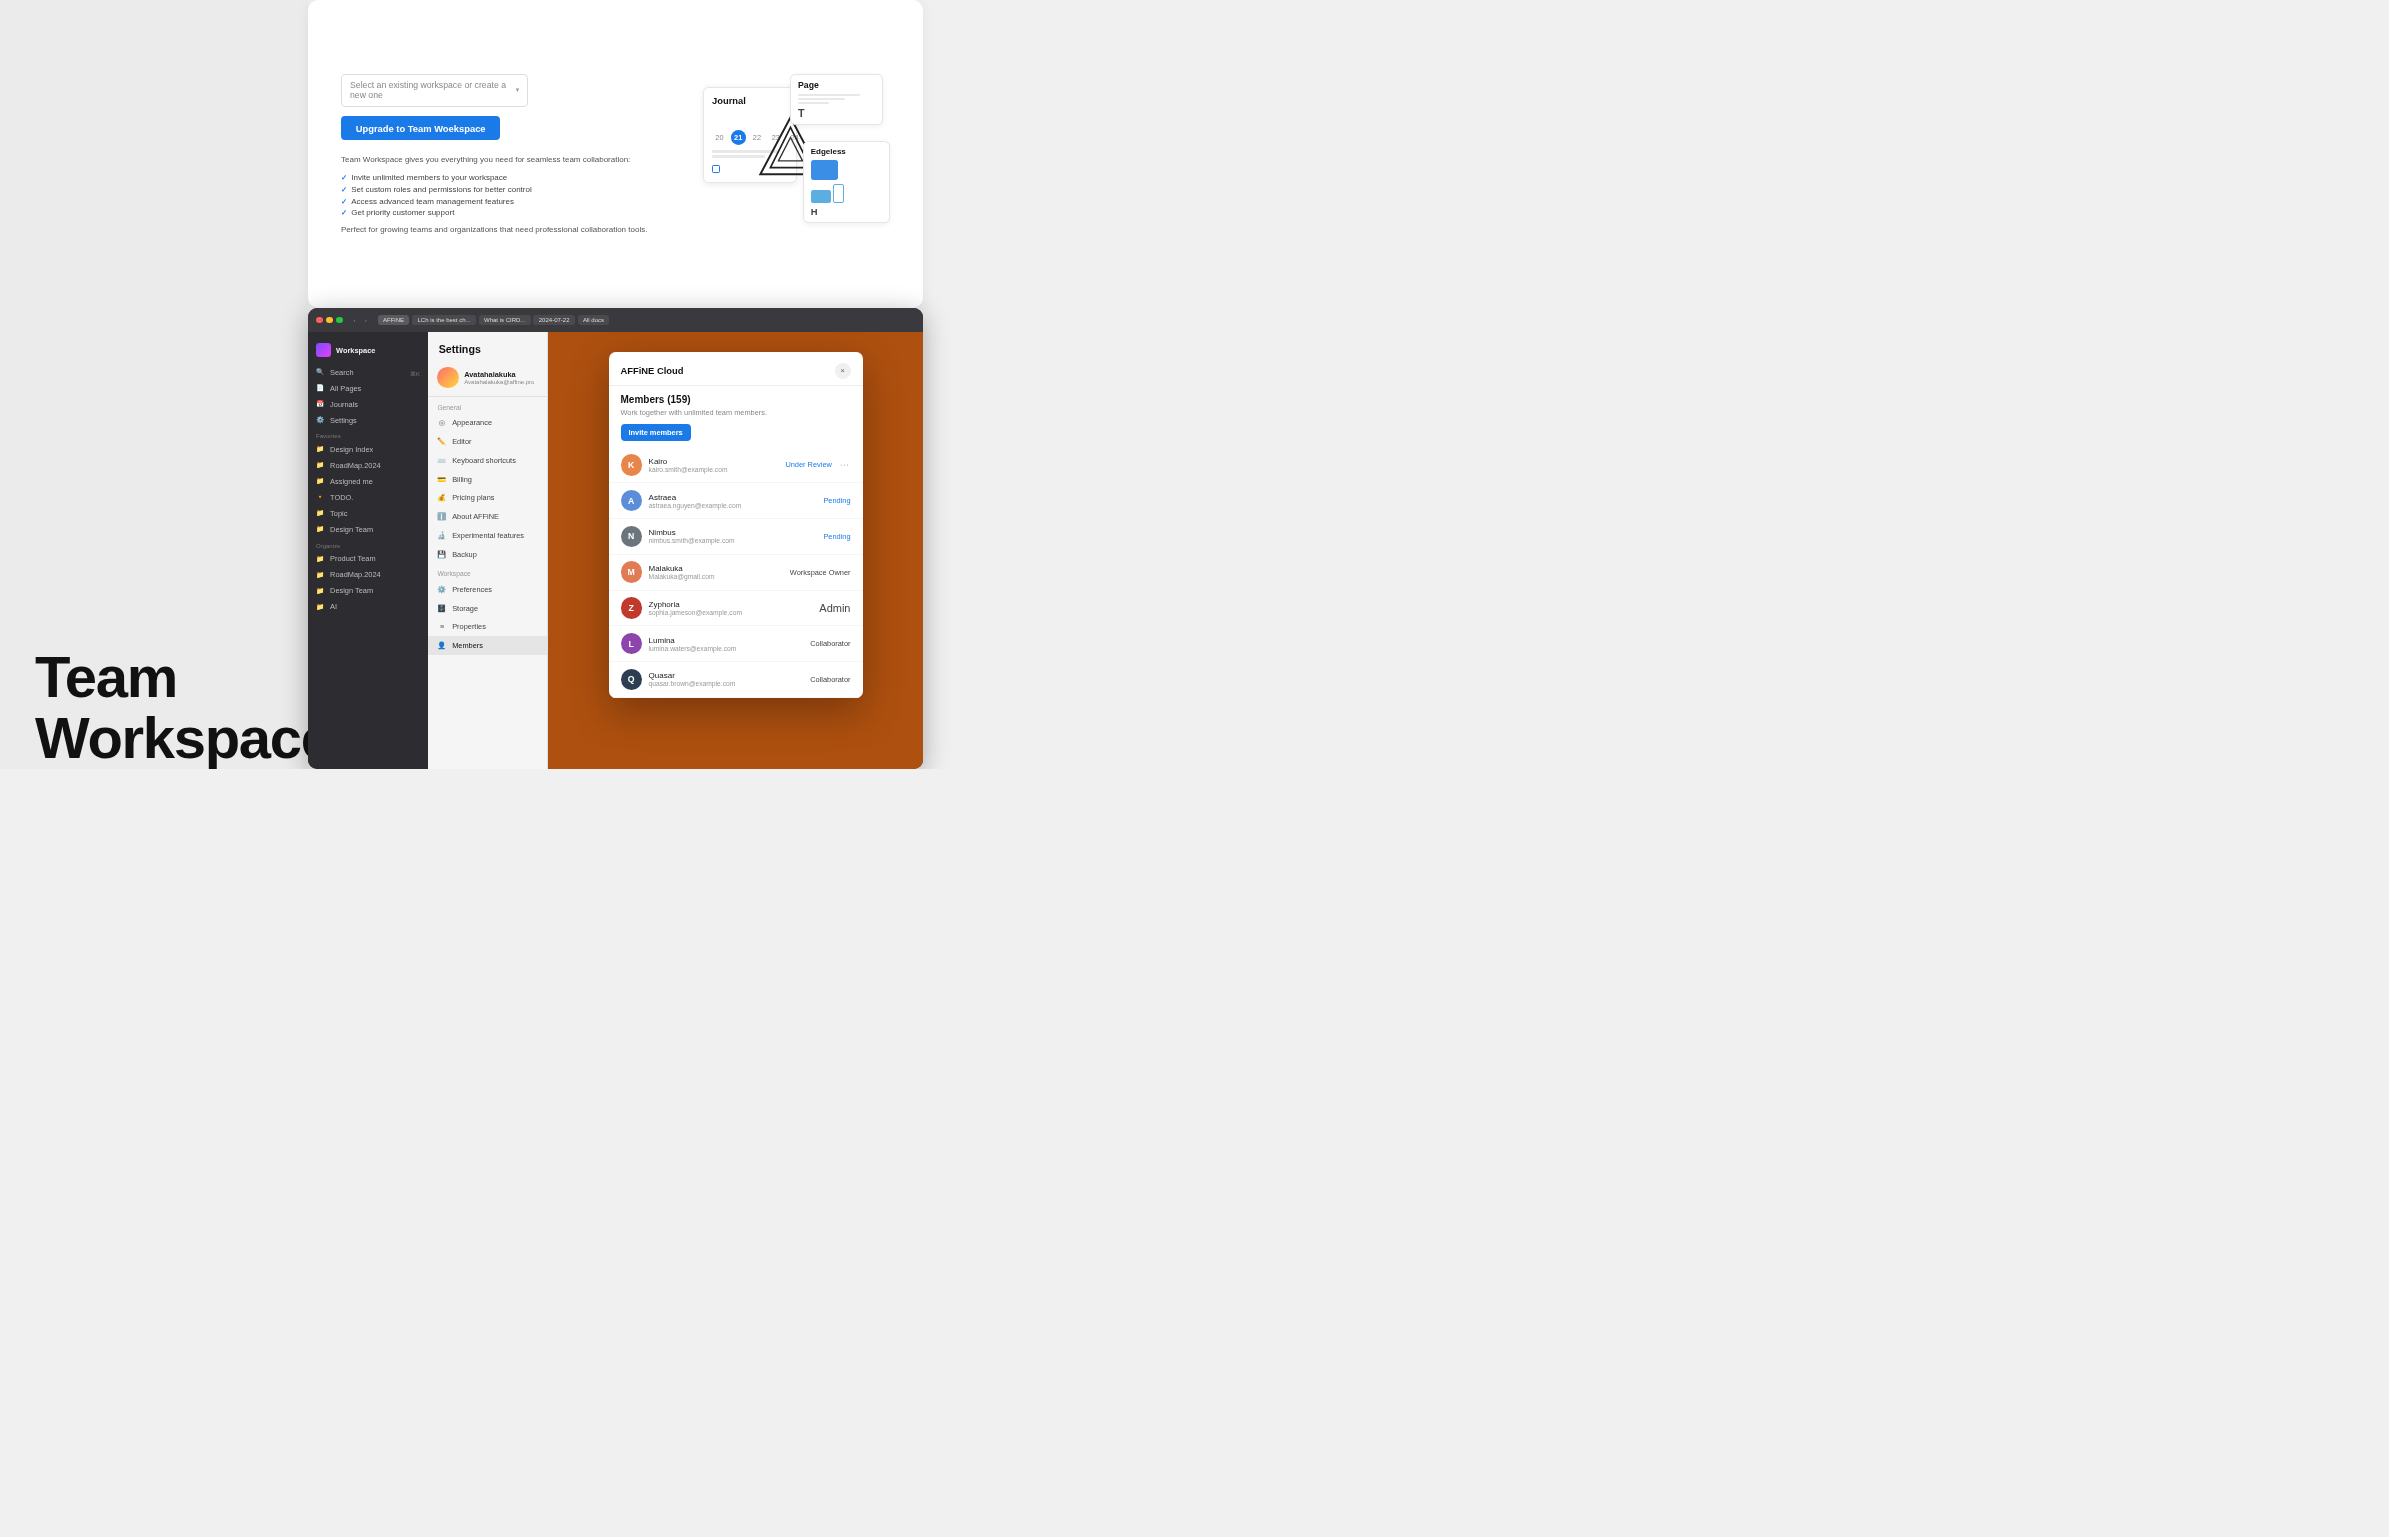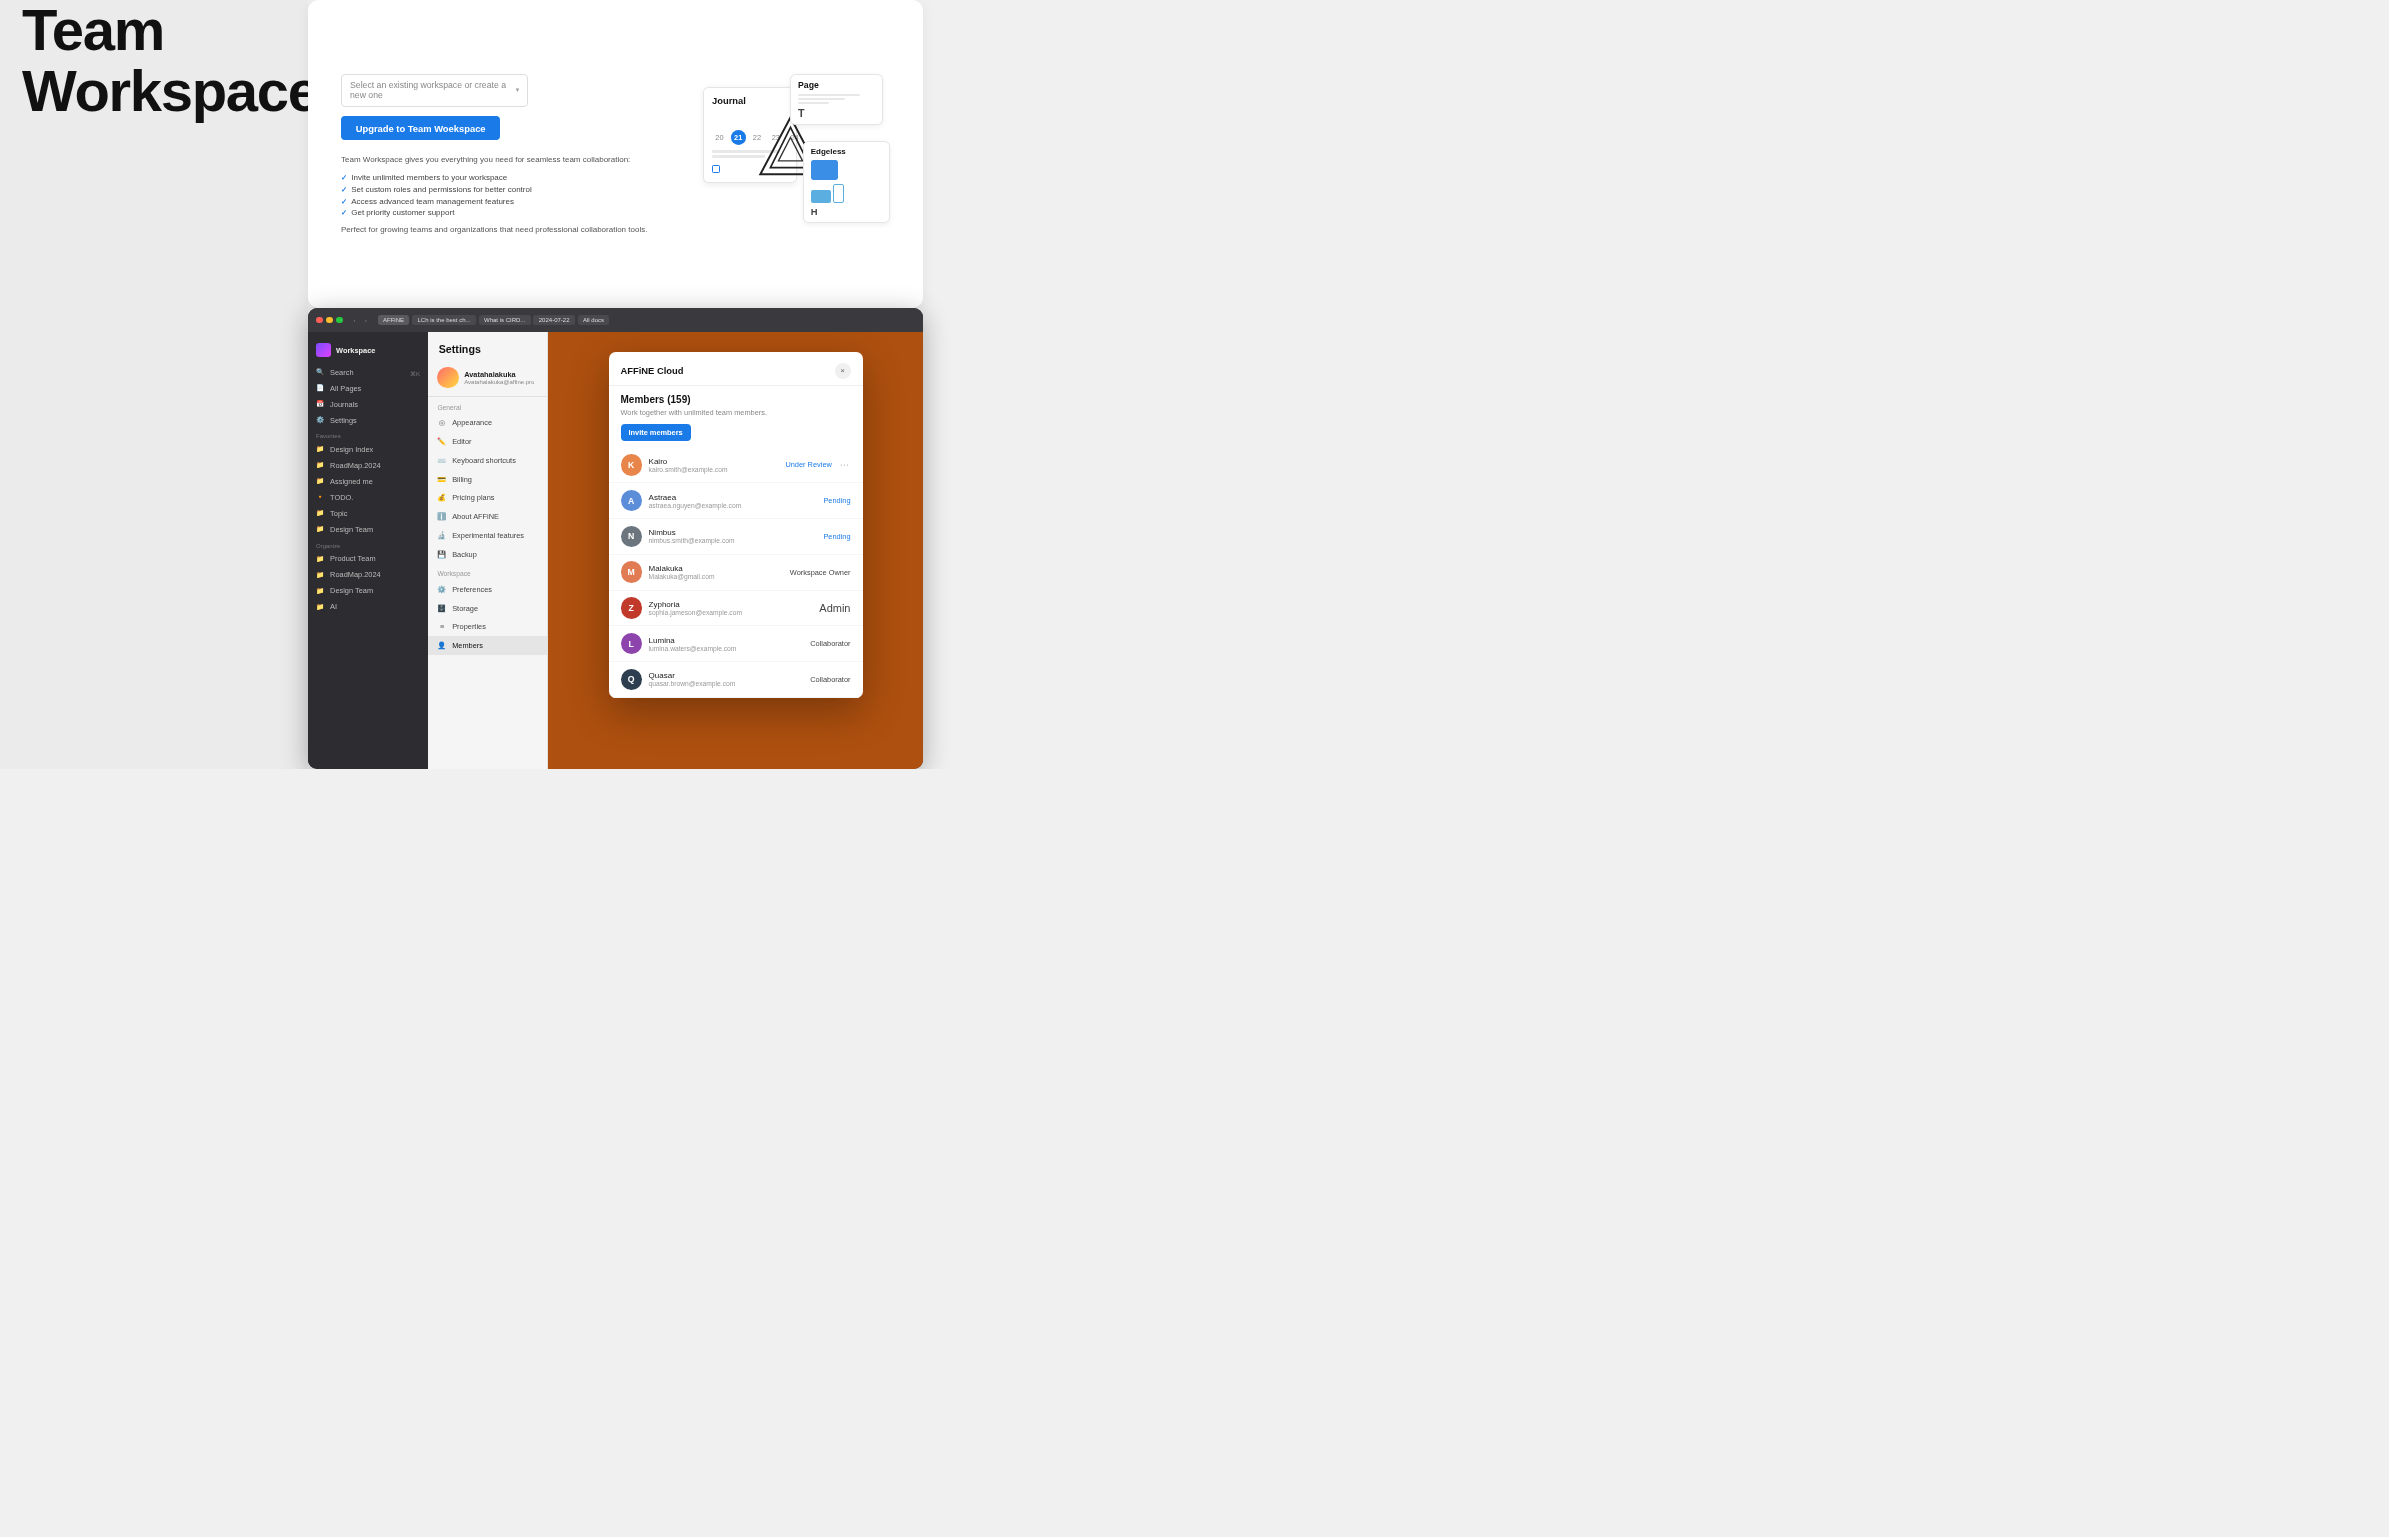--- a/index.html
+++ b/index.html
@@ -14,23 +14,23 @@
 
     
     .hero-left {
       position: absolute;
       left: 0;
       top: 0;
       width: 308px;
       height: 769px;
       background: #ebebeb;
       display: flex;
-      align-items: flex-start;
+      align-items: flex-end;
       justify-content: flex-start;
-      padding-left: 22px;
+      padding-left: 35px;
     }
     .hero-title {
       font-size: 58px;
       font-weight: 800;
       color: #111;
       line-height: 1.05;
       letter-spacing: -1.3px;
     }
 
     

